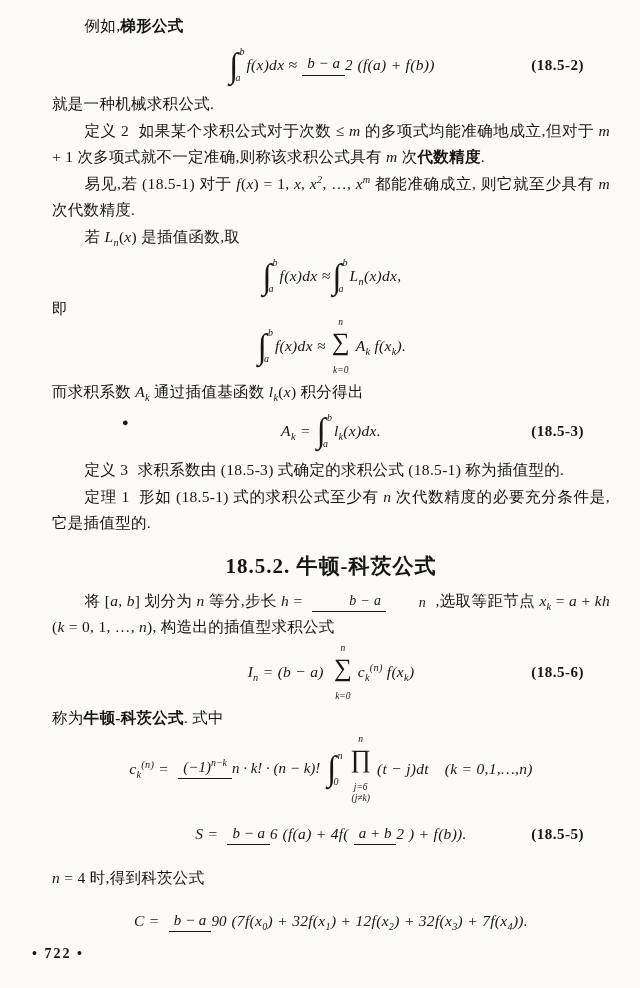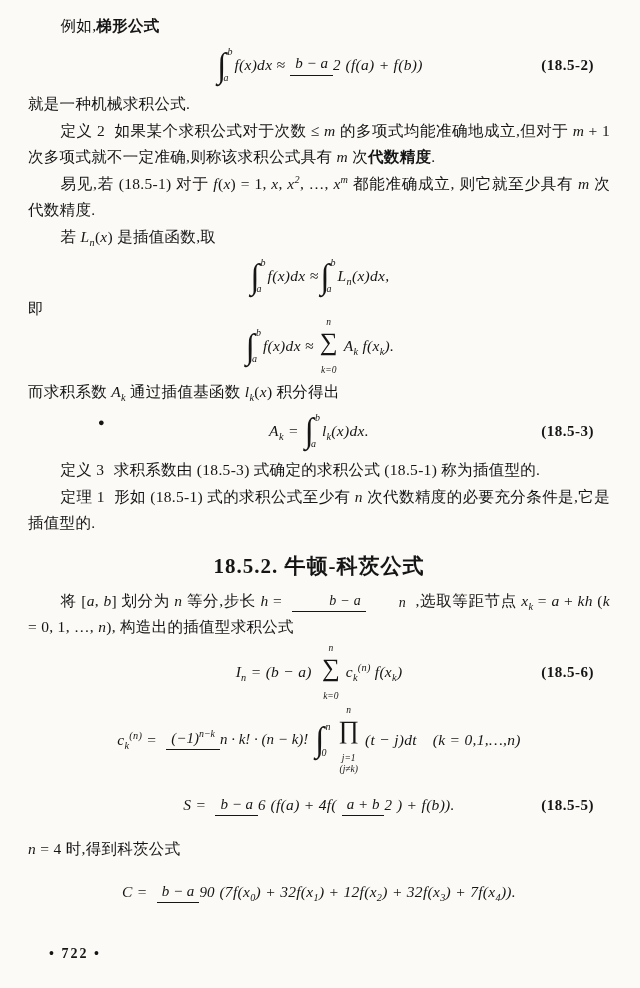--- a/index.html
+++ b/index.html
@@ -5,40 +5,40 @@
   html,body{margin:0;padding:0;}
   body{
     width:640px;height:988px;
     background:#fbfaf7;
     font-family:"Liberation Serif","DejaVu Serif",serif;
     color:#151515;
   }
   .page{
     position:relative;box-sizing:border-box;
     width:640px;height:988px;
-    padding:12px 30px 0 28px;
+    padding:12px 30px 0 52px;
     overflow:hidden;
   }
   .para{
     margin:1px 0;font-size:15.5px;line-height:26px;
     text-align:justify;letter-spacing:0.3px;
   }
   .ind{text-indent:2.1em;}
   .b{font-weight:700;}
   .blabel{font-weight:400;margin-right:0.6em;}
   i{font-family:"Liberation Serif","DejaVu Serif",serif;}
   sub,sup{font-size:66%;line-height:0;font-style:italic;}
   
   .feq{
     position:relative;display:flex;align-items:center;justify-content:center;
     font-size:15.5px;min-height:46px;margin:3px 0;
   }
   .mrun{font-style:italic;letter-spacing:0.3px;white-space:pre;}
   .etag{
-    position:absolute;right:16px;top:50%;transform:translateY(-50%);
+    position:absolute;right:26px;top:50%;transform:translateY(-50%);
     font-weight:700;font-style:normal;letter-spacing:0.5px;font-size:15px;
   }
   
   .bi{display:inline-flex;align-items:center;margin:0 2px;}
   .isg{font-size:33px;line-height:1;font-style:normal;transform:scaleY(1.06);}
   .ilm{
     display:inline-flex;flex-direction:column;justify-content:space-between;
     height:38px;font-size:10px;font-style:italic;line-height:1;
     margin-left:1px;padding:1px 0;box-sizing:border-box;
   }
@@ -58,21 +58,21 @@
   .fr .de{padding-top:1px;}
   .fr-inline{font-size:14px;}
   
   .jiword{margin:-4px 0 -6px;font-size:15.5px;line-height:22px;}
   .bullet{position:absolute;left:70px;top:8px;font-size:11px;}
   .sechead{
     margin:16px 0 8px;font-size:21px;font-weight:700;
     letter-spacing:1px;line-height:28px;text-align:center;
   }
   .pageno{
-    position:absolute;left:49px;bottom:26px;
+    position:absolute;left:32px;bottom:26px;
     font-weight:700;font-size:14px;letter-spacing:2px;
   }
 </style>
 </head>
 <body>
 
 <div class="page">
 
   <p class="para ind"><span>例如,</span><span class="b">梯形公式</span></p>
 
@@ -170,38 +170,39 @@
     <span class="mrun">I<sub>n</sub> = (b − a) </span>
     <span class="sm">
       <span class="lt">n</span>
       <span class="sg">∑</span>
       <span class="lb">k=0</span>
     </span>
     <span class="mrun">c<sub>k</sub><sup>(n)</sup> f(x<sub>k</sub>)</span>
     <span class="etag">(18.5-6)</span>
   </div>
 
+  <p class="para"><span>称为</span><span class="b">牛顿-科茨公式</span><span>. 式中</span></p>
 
   <div class="feq" style="min-height:64px;">
     <span class="mrun">c<sub>k</sub><sup>(n)</sup> = </span>
     <span class="fr">
         <span class="nu">(−1)<sup>n−k</sup></span>
         <span class="de">n · k! · (n − k)!</span>
       </span>
     <span class="bi">
       <span class="isg">∫</span>
       <span class="ilm">
           <span class="iup">n</span>
           <span class="ilo">0</span>
         </span>
     </span>
     <span class="sm">
       <span class="lt">n</span>
       <span class="sg">∏</span>
-      <span class="lb">j=1</span>
+      <span class="lb">j=6</span>
       <span class="lb2">(j≠k)</span>
     </span>
     <span class="mrun">(t − j)dt (k = 0,1,…,n)</span>
   </div>
 
 
 
   <div class="feq" style="min-height:56px;">
     <span class="mrun">S = </span>
     <span class="fr">

